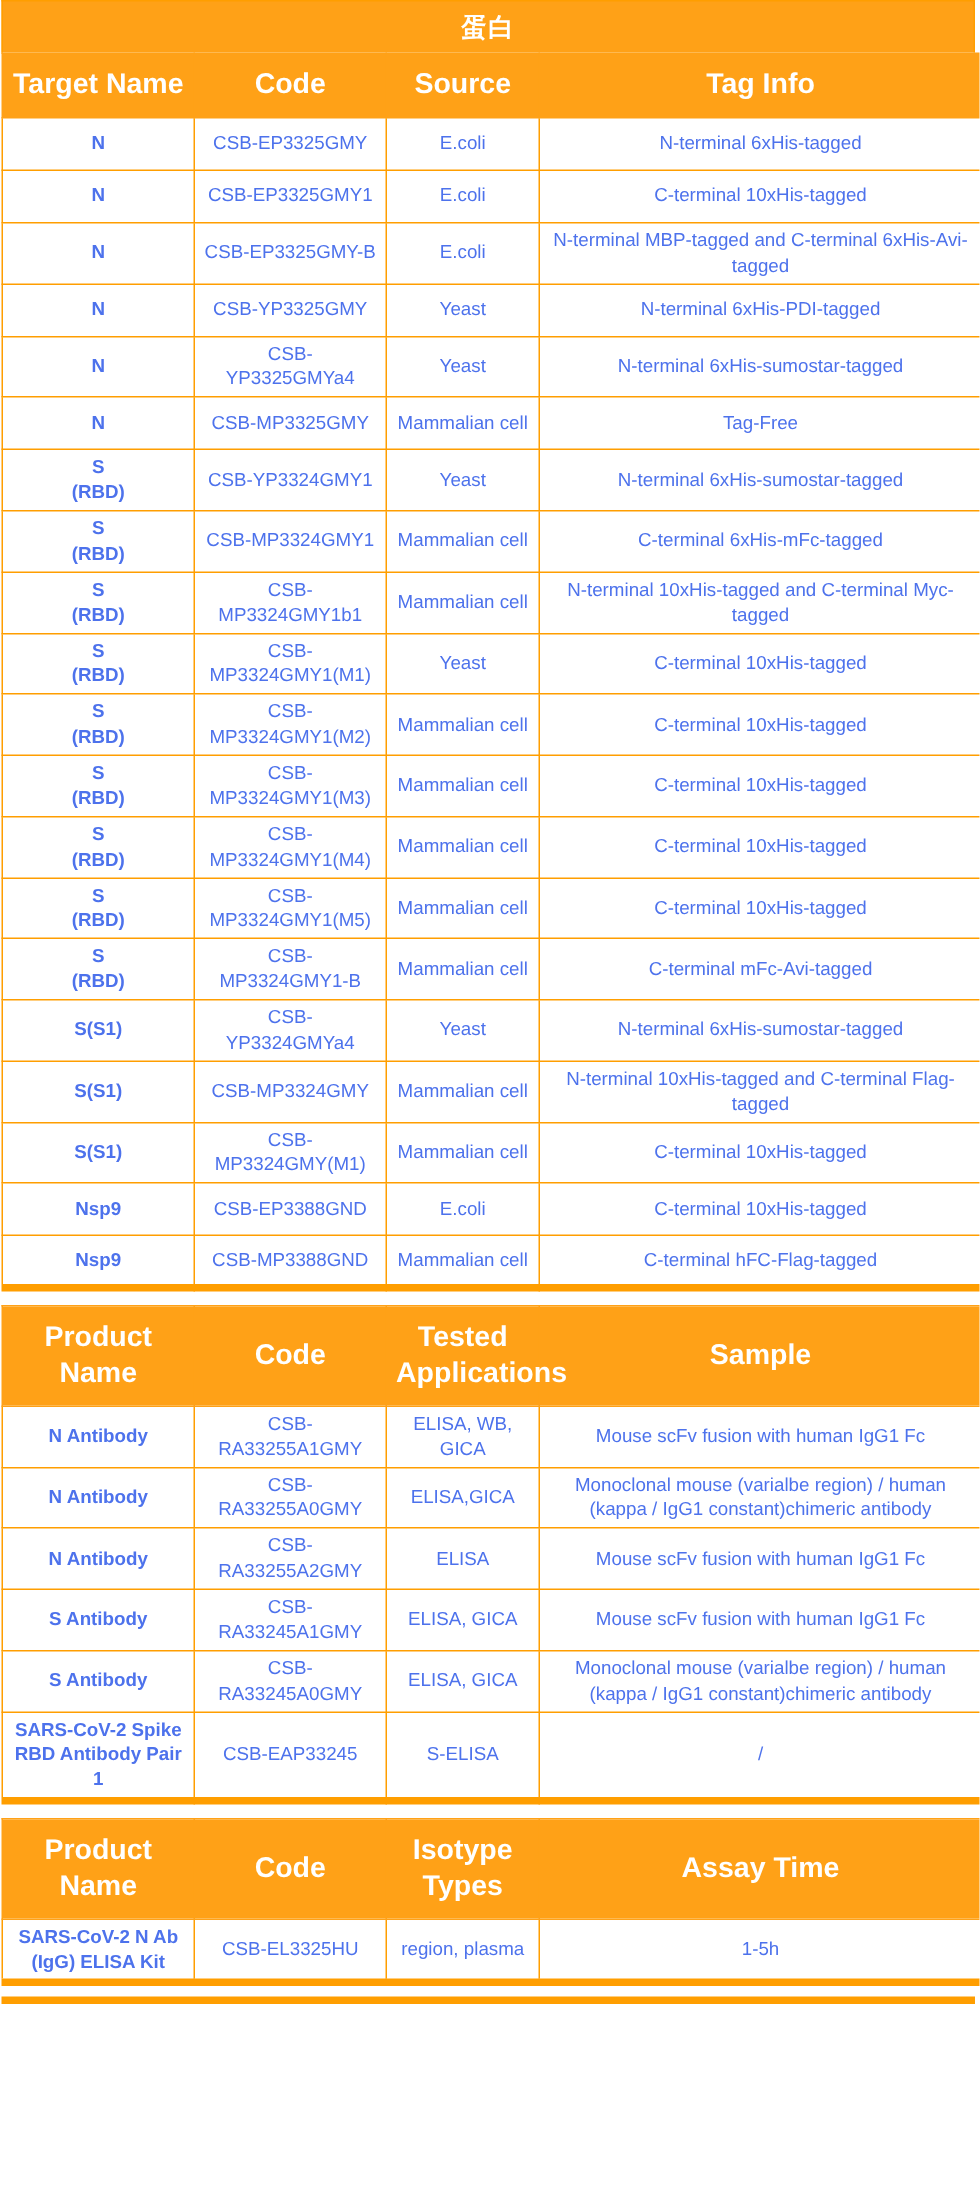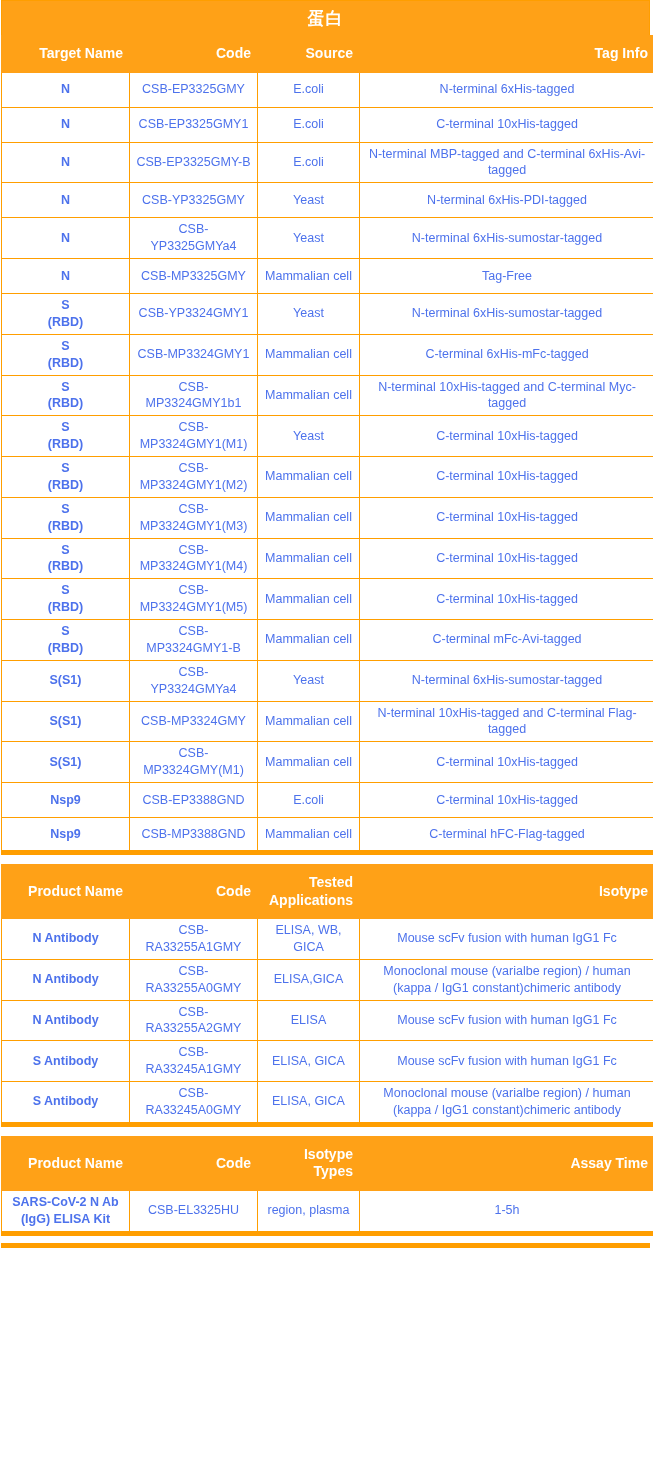--- a/index.html
+++ b/index.html
@@ -35,23 +35,23 @@
     border-bottom:5px solid var(--border-orange);
   }
   col.c1{ width:128px; }
   col.c2{ width:128px; }
   col.c3{ width:102px; }
   col.c4{ width:295px; }
   th{
     background:var(--orange);
     border:1px solid var(--orange);
     color:var(--white);
-    font-size:14px;
+    font-size:19px;
     font-weight:bold;
-    text-align:right;
+    text-align:center;
     vertical-align:middle;
     padding:9px 6px;
     line-height:1.25;
   }
   td{
     border:1px solid var(--border-orange);
     color:var(--blue);
     font-size:12.5px;
     text-align:center;
     vertical-align:middle;
@@ -232,21 +232,21 @@
           <col class="c1">
           <col class="c2">
           <col class="c3">
           <col class="c4">
         </colgroup>
       <thead>
         <tr>
           <th>Product Name</th>
           <th>Code</th>
           <th>Tested Applications</th>
-          <th>Isotype</th>
+          <th>Sample</th>
         </tr>
       </thead>
       <tbody>
           <tr>
             <td>N Antibody</td>
             <td>CSB-RA33255A1GMY</td>
             <td>ELISA, WB, GICA</td>
             <td>Mouse scFv fusion with human IgG1 Fc</td>
           </tr>
           <tr>
@@ -265,20 +265,26 @@
             <td>S Antibody</td>
             <td>CSB-RA33245A1GMY</td>
             <td>ELISA, GICA</td>
             <td>Mouse scFv fusion with human IgG1 Fc</td>
           </tr>
           <tr>
             <td>S Antibody</td>
             <td>CSB-RA33245A0GMY</td>
             <td>ELISA, GICA</td>
             <td>Monoclonal mouse (varialbe region) / human (kappa / IgG1 constant)chimeric antibody</td>
+          </tr>
+          <tr>
+            <td>SARS-CoV-2 Spike RBD Antibody Pair 1</td>
+            <td>CSB-EAP33245</td>
+            <td>S-ELISA</td>
+            <td>/</td>
           </tr>
         </tbody>
     </table>
   </section>
 
   <section class="tbl-section">
     <table>
       <colgroup>
           <col class="c1">
           <col class="c2">

